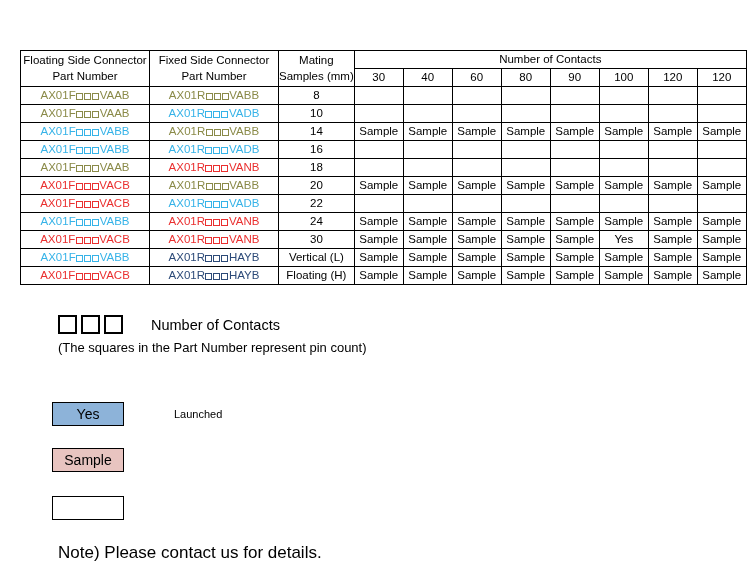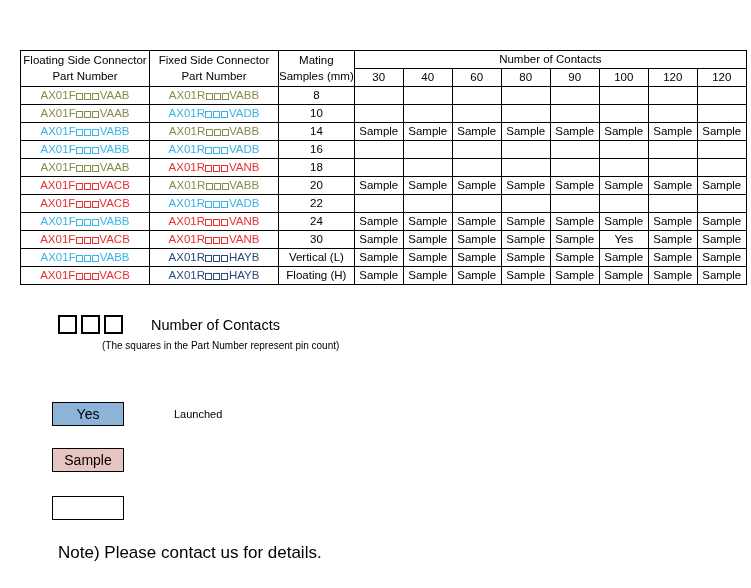--- a/index.html
+++ b/index.html
@@ -116,22 +116,21 @@
     border: 2.4px solid #000;
     box-sizing: border-box;
   }
   #squares-legend-label {
     margin-left: 28px;
     font-size: 14.5px;
   }
   #squares-legend-sub {
     left: 58px;
     top: 340px;
-    font-size: 10px;
-    margin-left: 44px;
+    font-size: 13px;
   }
 
   .legend-row {
     position: absolute;
     display: flex;
     align-items: center;
     left: 52px;
   }
   #legend-row-yes    { top: 402px; }
   #legend-row-sample { top: 448px; }

